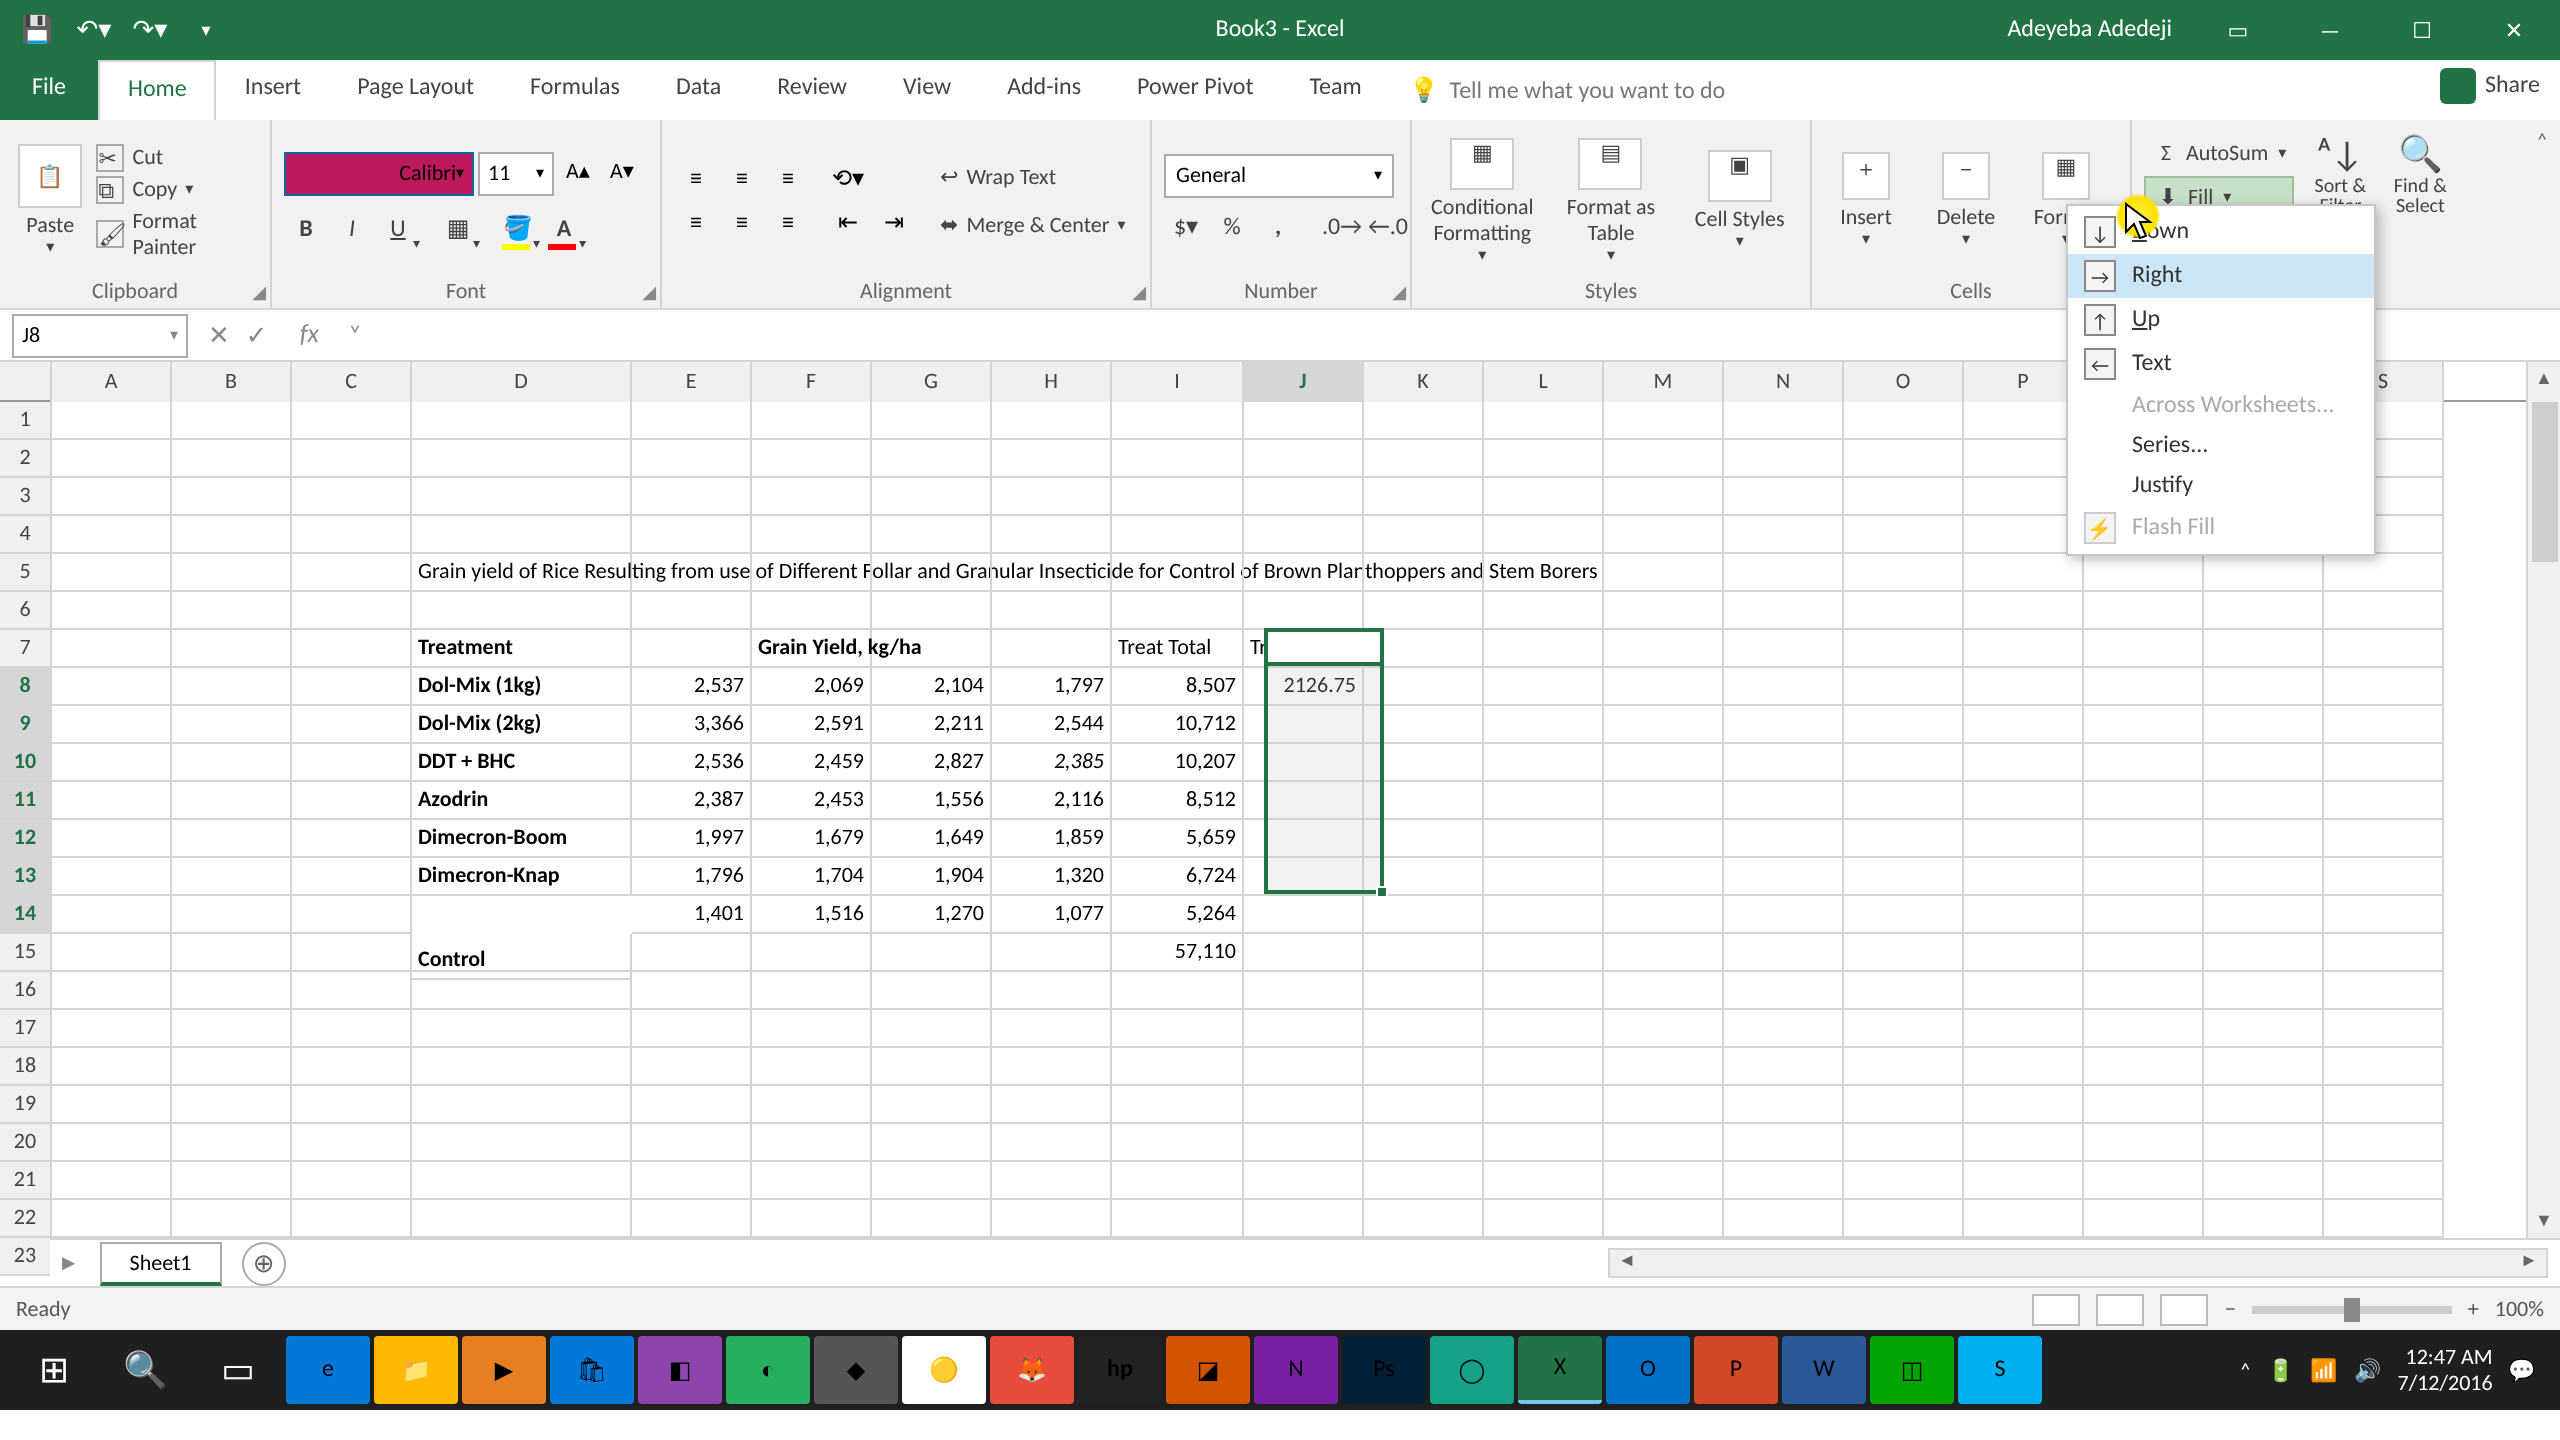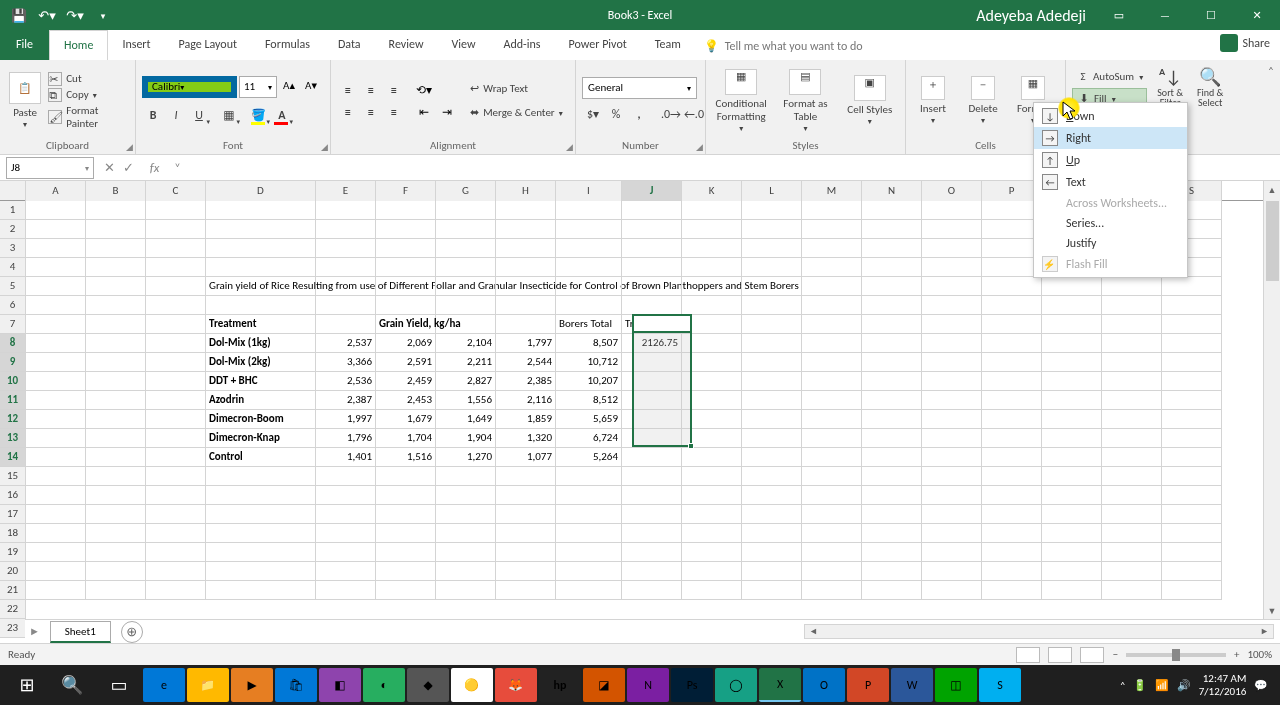--- a/index.html
+++ b/index.html
@@ -4,21 +4,21 @@
 <style>
 * { margin:0; padding:0; box-sizing:border-box; font-family:"Segoe UI",Calibri,Arial,sans-serif; }
 body { width:1280px; height:720px; overflow:hidden; background:#fff; font-size:12px; }
 
 
 .titlebar { height:30px; background:#217346; display:flex; align-items:center; color:#fff; position:relative; }
 .qat { display:flex; align-items:center; gap:6px; padding:0 8px; }
 .qat-btn { width:22px; height:22px; display:flex; align-items:center; justify-content:center; color:#fff; font-size:13px; }
 .title { position:absolute; left:50%; transform:translateX(-50%); font-size:12px; }
 .titlebar-right { position:absolute; right:0; display:flex; align-items:center; height:100%; }
-.user { padding:0 10px; font-size:16px; }
+.user { padding:0 10px; font-size:12px; }
 .win-btn { width:46px; height:30px; display:flex; align-items:center; justify-content:center; font-size:11px; }
 
 
 .ribbon-tabs { height:30px; background:#fff; display:flex; align-items:flex-end; font-size:12px; position:relative; }
 .file-tab { background:#217346; color:#fff; padding:7px 16px; height:30px; }
 .tab { padding:7px 14px; color:#444; height:30px; }
 .tab.active { border:1px solid #d4d4d4; border-bottom:none; background:#fff; color:#217346; font-weight:normal; }
 .tellme { display:flex; align-items:center; gap:5px; color:#777; padding:7px 10px; }
 .share { position:absolute; right:10px; top:4px; color:#444; display:flex; align-items:center; gap:4px; }
 .share .person { width:18px; height:18px; background:#217346; border-radius:3px; display:inline-block; }
@@ -31,21 +31,21 @@
 
 
 .paste-big{ width:40px; text-align:center; font-size:11px; color:#444;}
 .paste-icon{ width:32px; height:32px; background:#fff; border:1px solid #ccc; margin:0 auto 2px; display:flex; align-items:center; justify-content:center; }
 .clip-right{ display:flex; flex-direction:column; gap:2px; font-size:11px; color:#444; padding-left:4px;}
 .clip-right div{ display:flex; align-items:center; gap:4px;}
 .sm-icn{ width:14px; height:14px; border:1px solid #aaa; display:inline-block;}
 
 
 .font-row1{ display:flex; gap:2px; margin-bottom:4px;}
-.font-name{ width:95px; height:22px; border:6px solid #0369a1; background:#84cc16; font-size:11px; padding:2px 4px; display:flex; align-items:center; justify-content:flex-start;}
+.font-name{ width:95px; height:22px; border:1px solid #0369a1; background:#be185d; font-size:11px; padding:2px 4px; display:flex; align-items:center; justify-content:flex-end;}
 .font-size{ width:38px; height:22px; border:1px solid #ababab; background:#fff; font-size:11px; padding:2px 4px; display:flex; align-items:center; justify-content:space-between;}
 .sm-btn{ width:20px; height:20px; display:flex; align-items:center; justify-content:center; font-size:11px;}
 .font-row2{ display:flex; gap:1px;}
 .fmt-btn{ width:22px; height:22px; display:flex; align-items:center; justify-content:center; font-size:12px; color:#444; position:relative;}
 .fmt-btn .underline{ text-decoration:underline; }
 .fmt-btn .dd{ font-size:7px; position:absolute; right:0; bottom:0;}
 .fill-ylw{ position:relative; }
 .fill-ylw::after{ content:""; position:absolute; bottom:1px; left:3px; width:14px; height:3px; background:#ffff00;}
 .font-red{ position:relative; }
 .font-red::after{ content:""; position:absolute; bottom:1px; left:3px; width:14px; height:3px; background:#ff0000;}
@@ -634,21 +634,21 @@
         </div>
         <div class="cellrow">
           <div class="cell" style="width: 60px;"></div>
           <div class="cell" style="width: 60px;"></div>
           <div class="cell" style="width: 60px;"></div>
           <div class="cell cD bold" style="width: 110px;">Treatment</div>
           <div class="cell" style="width: 60px;"></div>
           <div class="cell bold" style="width: 60px;">Grain Yield, kg/ha</div>
           <div class="cell" style="width: 60px;"></div>
           <div class="cell" style="width: 60px;"></div>
-          <div class="cell cI" style="width: 66px;">Borers Total</div>
+          <div class="cell cI" style="width: 66px;">Treat Total</div>
           <div class="cell cJ" style="width: 60px;">Treat Mean</div>
           <div class="cell" style="width: 60px;"></div>
           <div class="cell" style="width: 60px;"></div>
           <div class="cell" style="width: 60px;"></div>
           <div class="cell" style="width: 60px;"></div>
           <div class="cell" style="width: 60px;"></div>
           <div class="cell" style="width: 60px;"></div>
           <div class="cell" style="width: 60px;"></div>
           <div class="cell" style="width: 60px;"></div>
           <div class="cell" style="width: 60px;"></div>
@@ -696,21 +696,21 @@
           <div class="cell" style="width: 60px;"></div>
         </div>
         <div class="cellrow">
           <div class="cell" style="width: 60px;"></div>
           <div class="cell" style="width: 60px;"></div>
           <div class="cell" style="width: 60px;"></div>
           <div class="cell cD bold" style="width: 110px;">DDT + BHC</div>
           <div class="cell num" style="width: 60px;">2,536</div>
           <div class="cell num" style="width: 60px;">2,459</div>
           <div class="cell num" style="width: 60px;">2,827</div>
-          <div class="cell num" style="width: 60px;">2,385</div>
+          <div class="cell num" style="width: 60px; font-style: italic;">2,385</div>
           <div class="cell cI num" style="width: 66px;">10,207</div>
           <div class="cell cJ num" style="width: 60px;"></div>
           <div class="cell" style="width: 60px;"></div>
           <div class="cell" style="width: 60px;"></div>
           <div class="cell" style="width: 60px;"></div>
           <div class="cell" style="width: 60px;"></div>
           <div class="cell" style="width: 60px;"></div>
           <div class="cell" style="width: 60px;"></div>
           <div class="cell" style="width: 60px;"></div>
           <div class="cell" style="width: 60px;"></div>
@@ -776,27 +776,48 @@
           <div class="cell" style="width: 60px;"></div>
           <div class="cell" style="width: 60px;"></div>
           <div class="cell" style="width: 60px;"></div>
           <div class="cell" style="width: 60px;"></div>
           <div class="cell" style="width: 60px;"></div>
         </div>
         <div class="cellrow">
           <div class="cell" style="width: 60px;"></div>
           <div class="cell" style="width: 60px;"></div>
           <div class="cell" style="width: 60px;"></div>
-          <div class="cell cD bold" style="width: 110px;">Control</div>
+          <div class="cell cD bold" style="width: 110px; margin-top: 23px;">Control</div>
           <div class="cell num" style="width: 60px;">1,401</div>
           <div class="cell num" style="width: 60px;">1,516</div>
           <div class="cell num" style="width: 60px;">1,270</div>
           <div class="cell num" style="width: 60px;">1,077</div>
           <div class="cell cI num" style="width: 66px;">5,264</div>
           <div class="cell cJ num" style="width: 60px;"></div>
+          <div class="cell" style="width: 60px;"></div>
+          <div class="cell" style="width: 60px;"></div>
+          <div class="cell" style="width: 60px;"></div>
+          <div class="cell" style="width: 60px;"></div>
+          <div class="cell" style="width: 60px;"></div>
+          <div class="cell" style="width: 60px;"></div>
+          <div class="cell" style="width: 60px;"></div>
+          <div class="cell" style="width: 60px;"></div>
+          <div class="cell" style="width: 60px;"></div>
+        </div>
+        <div class="cellrow">
+          <div class="cell" style="width: 60px;"></div>
+          <div class="cell" style="width: 60px;"></div>
+          <div class="cell" style="width: 60px;"></div>
+          <div class="cell cD" style="width: 110px;"></div>
+          <div class="cell" style="width: 60px;"></div>
+          <div class="cell" style="width: 60px;"></div>
+          <div class="cell" style="width: 60px;"></div>
+          <div class="cell" style="width: 60px;"></div>
+          <div class="cell cI num" style="width: 66px;">57,110</div>
+          <div class="cell cJ" style="width: 60px;"></div>
           <div class="cell" style="width: 60px;"></div>
           <div class="cell" style="width: 60px;"></div>
           <div class="cell" style="width: 60px;"></div>
           <div class="cell" style="width: 60px;"></div>
           <div class="cell" style="width: 60px;"></div>
           <div class="cell" style="width: 60px;"></div>
           <div class="cell" style="width: 60px;"></div>
           <div class="cell" style="width: 60px;"></div>
           <div class="cell" style="width: 60px;"></div>
         </div>

